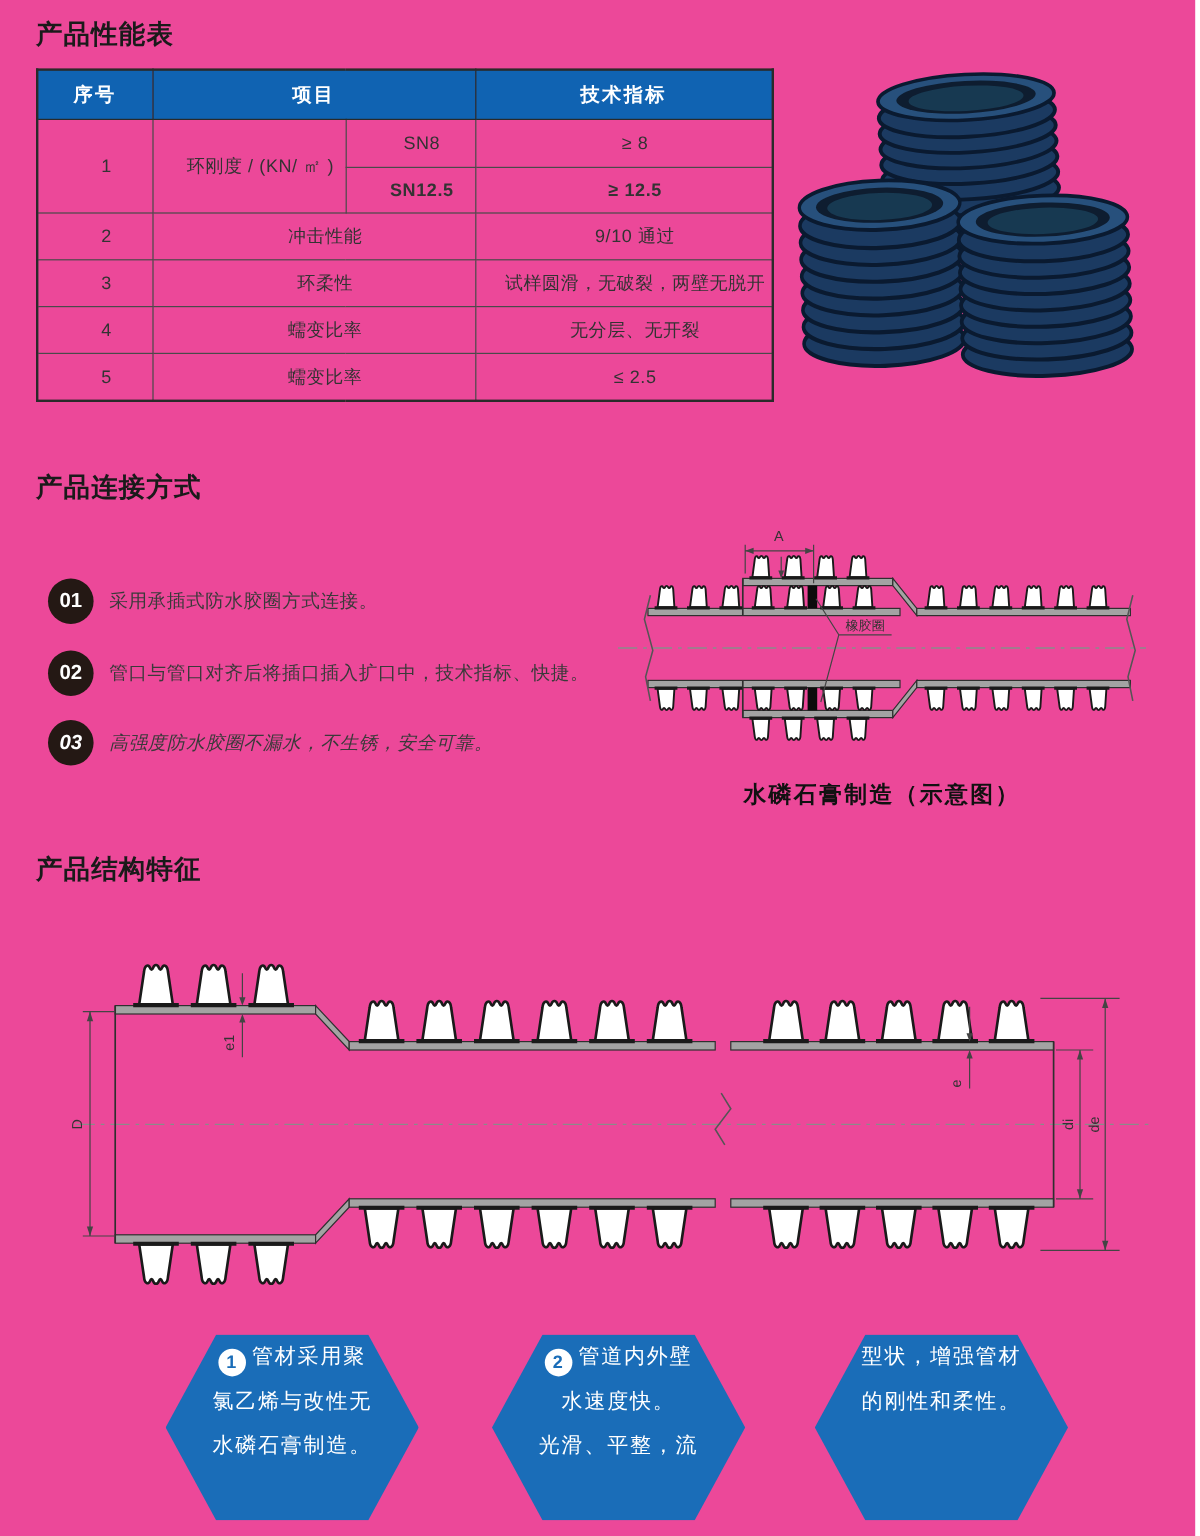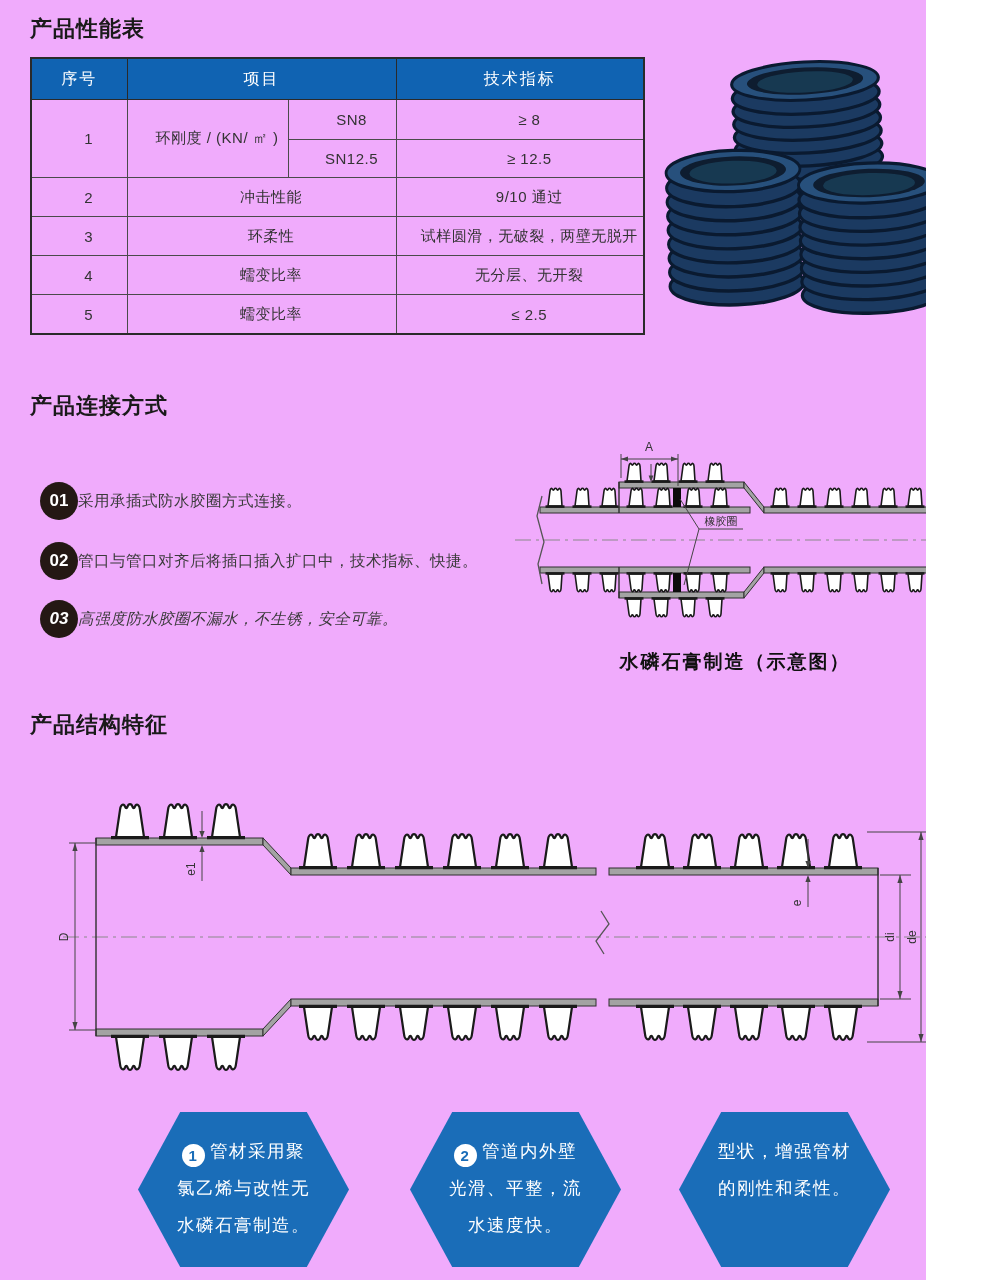--- a/index.html
+++ b/index.html
@@ -1,32 +1,32 @@
 <!DOCTYPE html>
 <html><head>
 <meta charset="utf-8">
 <style>
   html,body{margin:0;padding:0;background:#fff;}
-  .page{position:relative;width:926px;height:1280px;background:#f0abfc;
+  .page{position:relative;width:996px;height:1280px;background:#ec4899;
         font-family:"Liberation Sans",sans-serif;overflow:hidden;}
 
   .sec-title{position:absolute;font-size:22px;font-weight:bold;color:#1a1a1a;letter-spacing:1px;}
 
   
   table.perf{position:absolute;left:30px;top:57px;width:613px;border-collapse:collapse;
              table-layout:fixed;border:2px solid #2a2a2a;}
-  table.perf th{background:#1063b2;color:#ffffff;font-size:16px;font-weight:normal;
+  table.perf th{background:#1063b2;color:#ffffff;font-size:16px;font-weight:bold;
                 border:1px solid #2a2a2a;height:38px;letter-spacing:2px;}
   table.perf td{border:1px solid #4a4a4a;font-size:15px;color:#333;text-align:center;
                 vertical-align:middle;letter-spacing:0.5px;padding-left:20px;}
-  tr.r-sub1 td{height:37px;} tr.r-sub2 td{height:35px;}
+  tr.r-sub1 td{height:37px;} tr.r-sub2 td{height:35px;font-weight:bold;}
   tr.r-std td{height:36px;}
 
   
-  .step{position:absolute;left:40px;display:flex;align-items:center;}
+  .step{position:absolute;left:40px;display:flex;align-items:center;gap:13px;}
   .step-num{width:38px;height:38px;border-radius:50%;background:#241814;color:#fff;
             font-weight:bold;font-size:17px;display:flex;align-items:center;justify-content:center;
             flex:0 0 38px;}
   .step-text{font-size:15.5px;color:#3a3a3a;letter-spacing:0.5px;white-space:nowrap;}
 
   .diagram-caption{position:absolute;left:500px;top:649px;width:470px;text-align:center;
                    font-size:19px;font-weight:bold;color:#111;letter-spacing:2px;}
 
   
   .wall{fill:#a3a3a3;stroke:#2f2f2f;stroke-width:1;}
@@ -44,21 +44,21 @@
   .brk{stroke:#555;stroke-width:1.3;fill:none;}
 
   
   .rib{fill:#1b3a61;stroke:#0a1a30;stroke-width:3.2;}
   .rim{fill:#27507c;stroke:#0a1a30;stroke-width:3;}
   .hole{fill:#0e1d30;} .holein{fill:#173951;}
 
   
   .hex{position:absolute;width:211px;height:155px;background:#1a6db8;
        clip-path:polygon(0 50%,20% 0,80% 0,100% 50%,80% 100%,20% 100%);
-       color:#fff;text-align:center;padding-top:21px;box-sizing:border-box;}
+       color:#fff;text-align:center;box-sizing:border-box;}
   .hex-line{font-size:17.5px;line-height:37px;letter-spacing:1.5px;white-space:nowrap;}
   .hex-num{display:inline-flex;width:23px;height:23px;background:#fff;color:#1a6db8;
            border-radius:50%;align-items:center;justify-content:center;font-size:15px;
            font-weight:bold;margin-right:5px;vertical-align:-4px;}
 </style>
 </head>
 <body>
 
 <div class="page">
 
@@ -325,21 +325,21 @@
     </g>
   </svg>
 
   <div class="hex" style="left:138px;top:1112px;">
     <div class="hex-line"><span class="hex-num">1</span><span>管材采用聚</span></div>
     <div class="hex-line">氯乙烯与改性无</div>
     <div class="hex-line">水磷石膏制造。</div>
   </div>
   <div class="hex" style="left:410px;top:1112px;">
     <div class="hex-line"><span class="hex-num">2</span><span>管道内外壁</span></div>
+    <div class="hex-line">水速度快。</div>
     <div class="hex-line">光滑、平整，流</div>
-    <div class="hex-line">水速度快。</div>
   </div>
   <div class="hex" style="left:679px;top:1112px;">
     <div class="hex-line">型状，增强管材</div>
     <div class="hex-line">的刚性和柔性。</div>
   </div>
 
 </div>
 
 </body></html>

